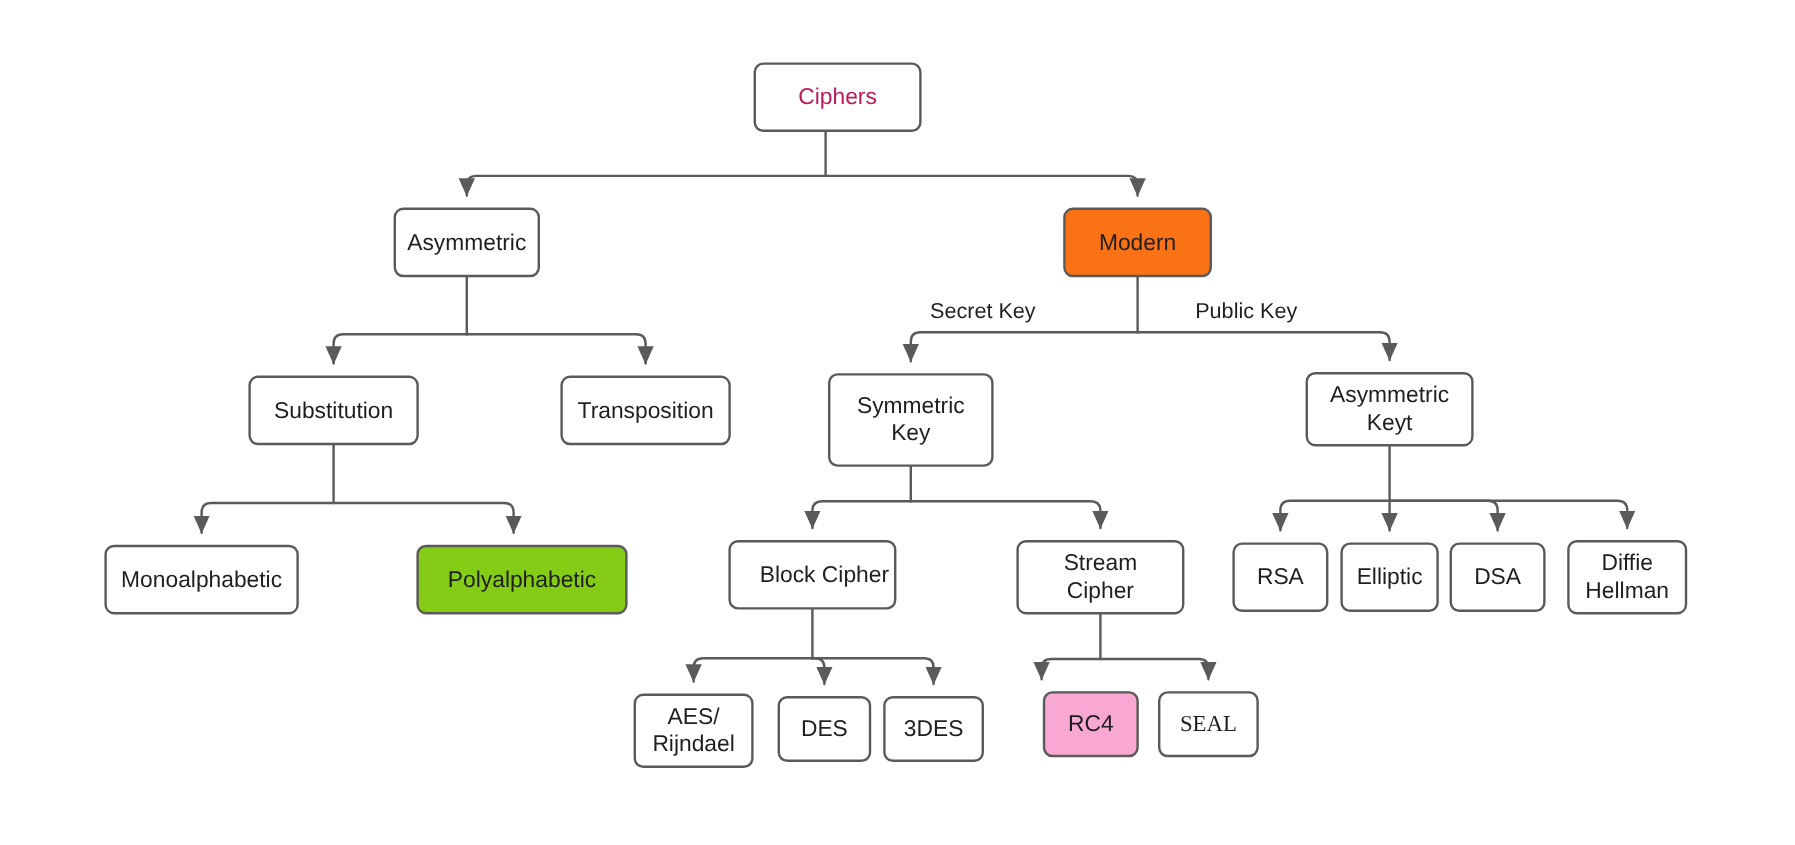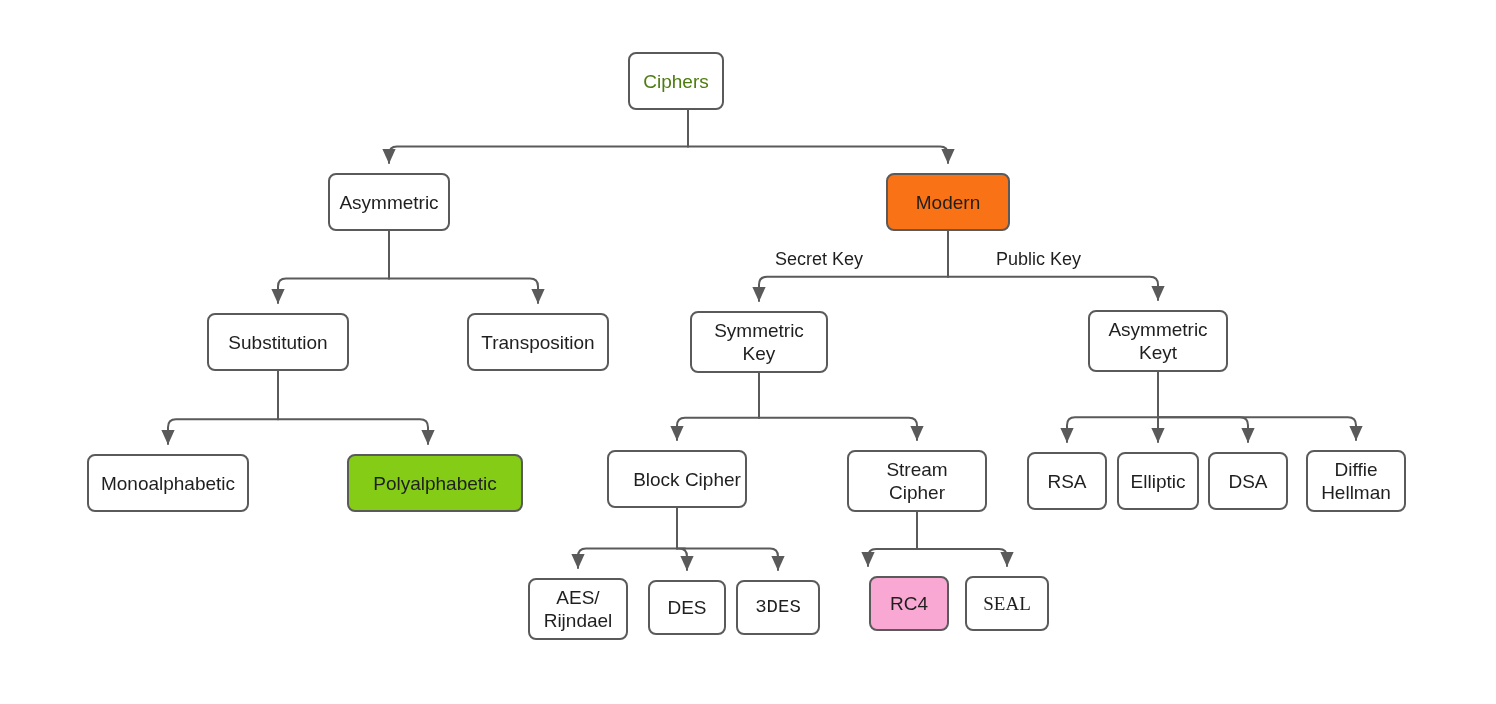--- a/index.html
+++ b/index.html
@@ -86,43 +86,43 @@
         <path d="M 677 508 L 677 548.6" fill="none" stroke="#5a5a5a" stroke-width="2" stroke-linecap="round" stroke-linejoin="round"></path>
         <path d="M 677 548.6 L 669 548.6 L 586 548.6 Q 578 548.6 578 556.6 L 578 568" fill="none" stroke="#5a5a5a" stroke-width="2" stroke-linecap="round" stroke-linejoin="round" marker-end="url(#arrowhead)"></path>
         <path d="M 677 548.6 L 685 548.6 L 679 548.6 Q 687 548.6 687 556.6 L 687 570" fill="none" stroke="#5a5a5a" stroke-width="2" stroke-linecap="round" stroke-linejoin="round" marker-end="url(#arrowhead)"></path>
         <path d="M 677 548.6 L 685 548.6 L 770 548.6 Q 778 548.6 778 556.6 L 778 570" fill="none" stroke="#5a5a5a" stroke-width="2" stroke-linecap="round" stroke-linejoin="round" marker-end="url(#arrowhead)"></path>
         <path d="M 917 512 L 917 549.12" fill="none" stroke="#5a5a5a" stroke-width="2" stroke-linecap="round" stroke-linejoin="round"></path>
         <path d="M 917 549.12 L 909 549.12 L 876 549.12 Q 868 549.12 868 557.12 L 868 566" fill="none" stroke="#5a5a5a" stroke-width="2" stroke-linecap="round" stroke-linejoin="round" marker-end="url(#arrowhead)"></path>
         <path d="M 917 549.12 L 925 549.12 L 999 549.12 Q 1007 549.12 1007 557.12 L 1007 566" fill="none" stroke="#5a5a5a" stroke-width="2" stroke-linecap="round" stroke-linejoin="round" marker-end="url(#arrowhead)"></path>
       </g>
   </svg>
   <div id="nodes">
-      <div class="node" style="left: 628px; top: 52px; width: 96px; height: 58px; border-color: rgb(90, 90, 90); background: rgb(255, 255, 255); color: #4d7c0f;">Ciphers</div>
+      <div class="node" style="left: 628px; top: 52px; width: 140px; height: 58px; border-color: rgb(90, 90, 90); background: rgb(255, 255, 255); color: #be185d;">Ciphers</div>
       <div class="node" style="left: 328px; top: 173px; width: 122px; height: 58px; border-color: rgb(90, 90, 90); background: rgb(255, 255, 255); color: rgb(31, 31, 31);">Asymmetric</div>
       <div class="node" style="left: 886px; top: 173px; width: 124px; height: 58px; border-color: rgb(90, 90, 90); background: #f97316; color: rgb(31, 31, 31);">Modern</div>
       <div class="node" style="left: 207px; top: 313px; width: 142px; height: 58px; border-color: rgb(90, 90, 90); background: rgb(255, 255, 255); color: rgb(31, 31, 31);">Substitution</div>
       <div class="node" style="left: 467px; top: 313px; width: 142px; height: 58px; border-color: rgb(90, 90, 90); background: rgb(255, 255, 255); color: rgb(31, 31, 31);">Transposition</div>
-      <div class="node" style="left: 690px; top: 311px; width: 138px; height: 62px; border-color: rgb(90, 90, 90); background: rgb(255, 255, 255); color: rgb(31, 31, 31);">Symmetric
+      <div class="node" style="left: 690px; top: 311px; width: 138px; height: 78px; border-color: rgb(90, 90, 90); background: rgb(255, 255, 255); color: rgb(31, 31, 31);">Symmetric
 Key</div>
       <div class="node" style="left: 1088px; top: 310px; width: 140px; height: 62px; border-color: rgb(90, 90, 90); background: rgb(255, 255, 255); color: rgb(31, 31, 31);">Asymmetric
 Keyt</div>
       <div class="node" style="left: 87px; top: 454px; width: 162px; height: 58px; border-color: rgb(90, 90, 90); background: rgb(255, 255, 255); color: rgb(31, 31, 31);">Monoalphabetic</div>
       <div class="node" style="left: 347px; top: 454px; width: 176px; height: 58px; border-color: rgb(90, 90, 90); background: #84cc16; color: rgb(31, 31, 31);">Polyalphabetic</div>
       <div class="node" style="left: 607px; top: 450px; width: 140px; height: 58px; border-color: rgb(90, 90, 90); background: rgb(255, 255, 255); color: rgb(31, 31, 31); padding-left: 20px;">Block Cipher</div>
       <div class="node" style="left: 847px; top: 450px; width: 140px; height: 62px; border-color: rgb(90, 90, 90); background: rgb(255, 255, 255); color: rgb(31, 31, 31);">Stream
 Cipher</div>
       <div class="node" style="left: 1027px; top: 452px; width: 80px; height: 58px; border-color: rgb(90, 90, 90); background: rgb(255, 255, 255); color: rgb(31, 31, 31);">RSA</div>
       <div class="node" style="left: 1117px; top: 452px; width: 82px; height: 58px; border-color: rgb(90, 90, 90); background: rgb(255, 255, 255); color: rgb(31, 31, 31);">Elliptic</div>
       <div class="node" style="left: 1208px; top: 452px; width: 80px; height: 58px; border-color: rgb(90, 90, 90); background: rgb(255, 255, 255); color: rgb(31, 31, 31);">DSA</div>
       <div class="node" style="left: 1306px; top: 450px; width: 100px; height: 62px; border-color: rgb(90, 90, 90); background: rgb(255, 255, 255); color: rgb(31, 31, 31);">Diffie
 Hellman</div>
       <div class="node" style="left: 528px; top: 578px; width: 100px; height: 62px; border-color: rgb(90, 90, 90); background: rgb(255, 255, 255); color: rgb(31, 31, 31);">AES/
 Rijndael</div>
       <div class="node" style="left: 648px; top: 580px; width: 78px; height: 55px; border-color: rgb(90, 90, 90); background: rgb(255, 255, 255); color: rgb(31, 31, 31);">DES</div>
-      <div class="node" style="left: 736px; top: 580px; width: 84px; height: 55px; border-color: rgb(90, 90, 90); background: rgb(255, 255, 255); color: rgb(31, 31, 31); font-family: Liberation Mono, monospace;">3DES</div>
+      <div class="node" style="left: 736px; top: 580px; width: 84px; height: 55px; border-color: rgb(90, 90, 90); background: rgb(255, 255, 255); color: rgb(31, 31, 31);">3DES</div>
       <div class="node" style="left: 828px; top: 576px; width: 80px; height: 55px; border-color: rgb(90, 90, 90); background: #f9a8d4; color: rgb(31, 31, 31); margin-left: 41px;">RC4</div>
       <div class="node" style="left: 965px; top: 576px; width: 84px; height: 55px; border-color: rgb(90, 90, 90); background: rgb(255, 255, 255); color: rgb(31, 31, 31); font-family: Liberation Serif, serif;">SEAL</div>
     </div>
   <div id="labels">
       <div class="edge-label" style="left: 772px; top: 249px; color: rgb(31, 31, 31);">Secret Key</div>
       <div class="edge-label" style="left: 993px; top: 249px; color: rgb(31, 31, 31);">Public Key</div>
     </div>
 </div>
 
 </body></html>

